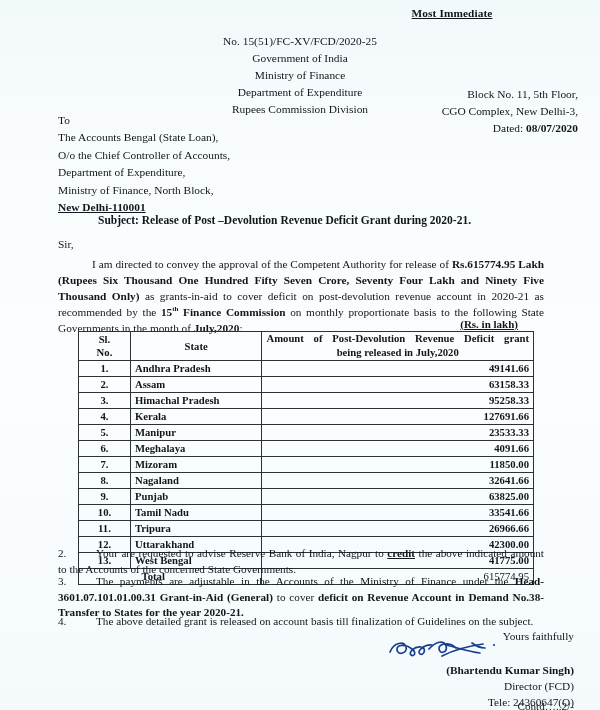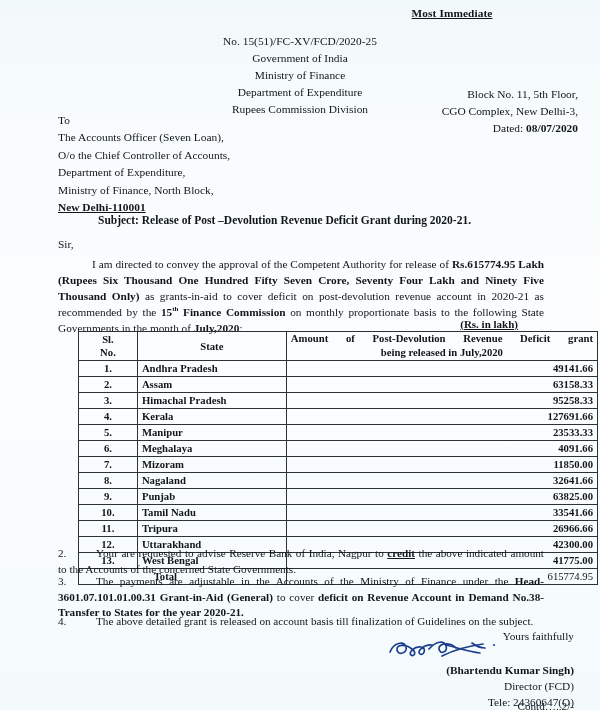--- a/index.html
+++ b/index.html
@@ -104,21 +104,21 @@
     width: 440px;
     text-align: right;
     font-size: 11px;
     font-weight: bold;
     text-decoration: underline;
   }
   table.grant {
     position: absolute;
     top: 331px;
     left: 78px;
-    width: 520px;
+    width: 456px;
     border-collapse: collapse;
     font-size: 10.7px;
     background: transparent;
   }
   table.grant td, table.grant th {
     border: 1px solid #2b3238;
     padding: 0px 4px;
     vertical-align: middle;
   }
   table.grant thead th {
@@ -220,21 +220,21 @@
     <div>Block No. 11, 5th Floor,</div>
     <div>CGO Complex, New Delhi-3,</div>
     <div>
       <span>Dated:</span>
       <span class="b">08/07/2020</span>
     </div>
   </div>
 
   <div class="to-block">
     <div>To</div>
-    <div>The Accounts Officer (Seven Loan),</div>
+    <div>The Accounts Bengal (State Loan),</div>
     <div>O/o the Chief Controller of Accounts,</div>
     <div>Department of Expenditure,</div>
     <div>Ministry of Finance, North Block,</div>
     <div class="bu">New Delhi-110001</div>
   </div>
 
   <div class="subject">
     <span>Subject:</span>
     <span>Release of  Post –Devolution Revenue Deficit Grant during 2020-21.</span>
   </div>

